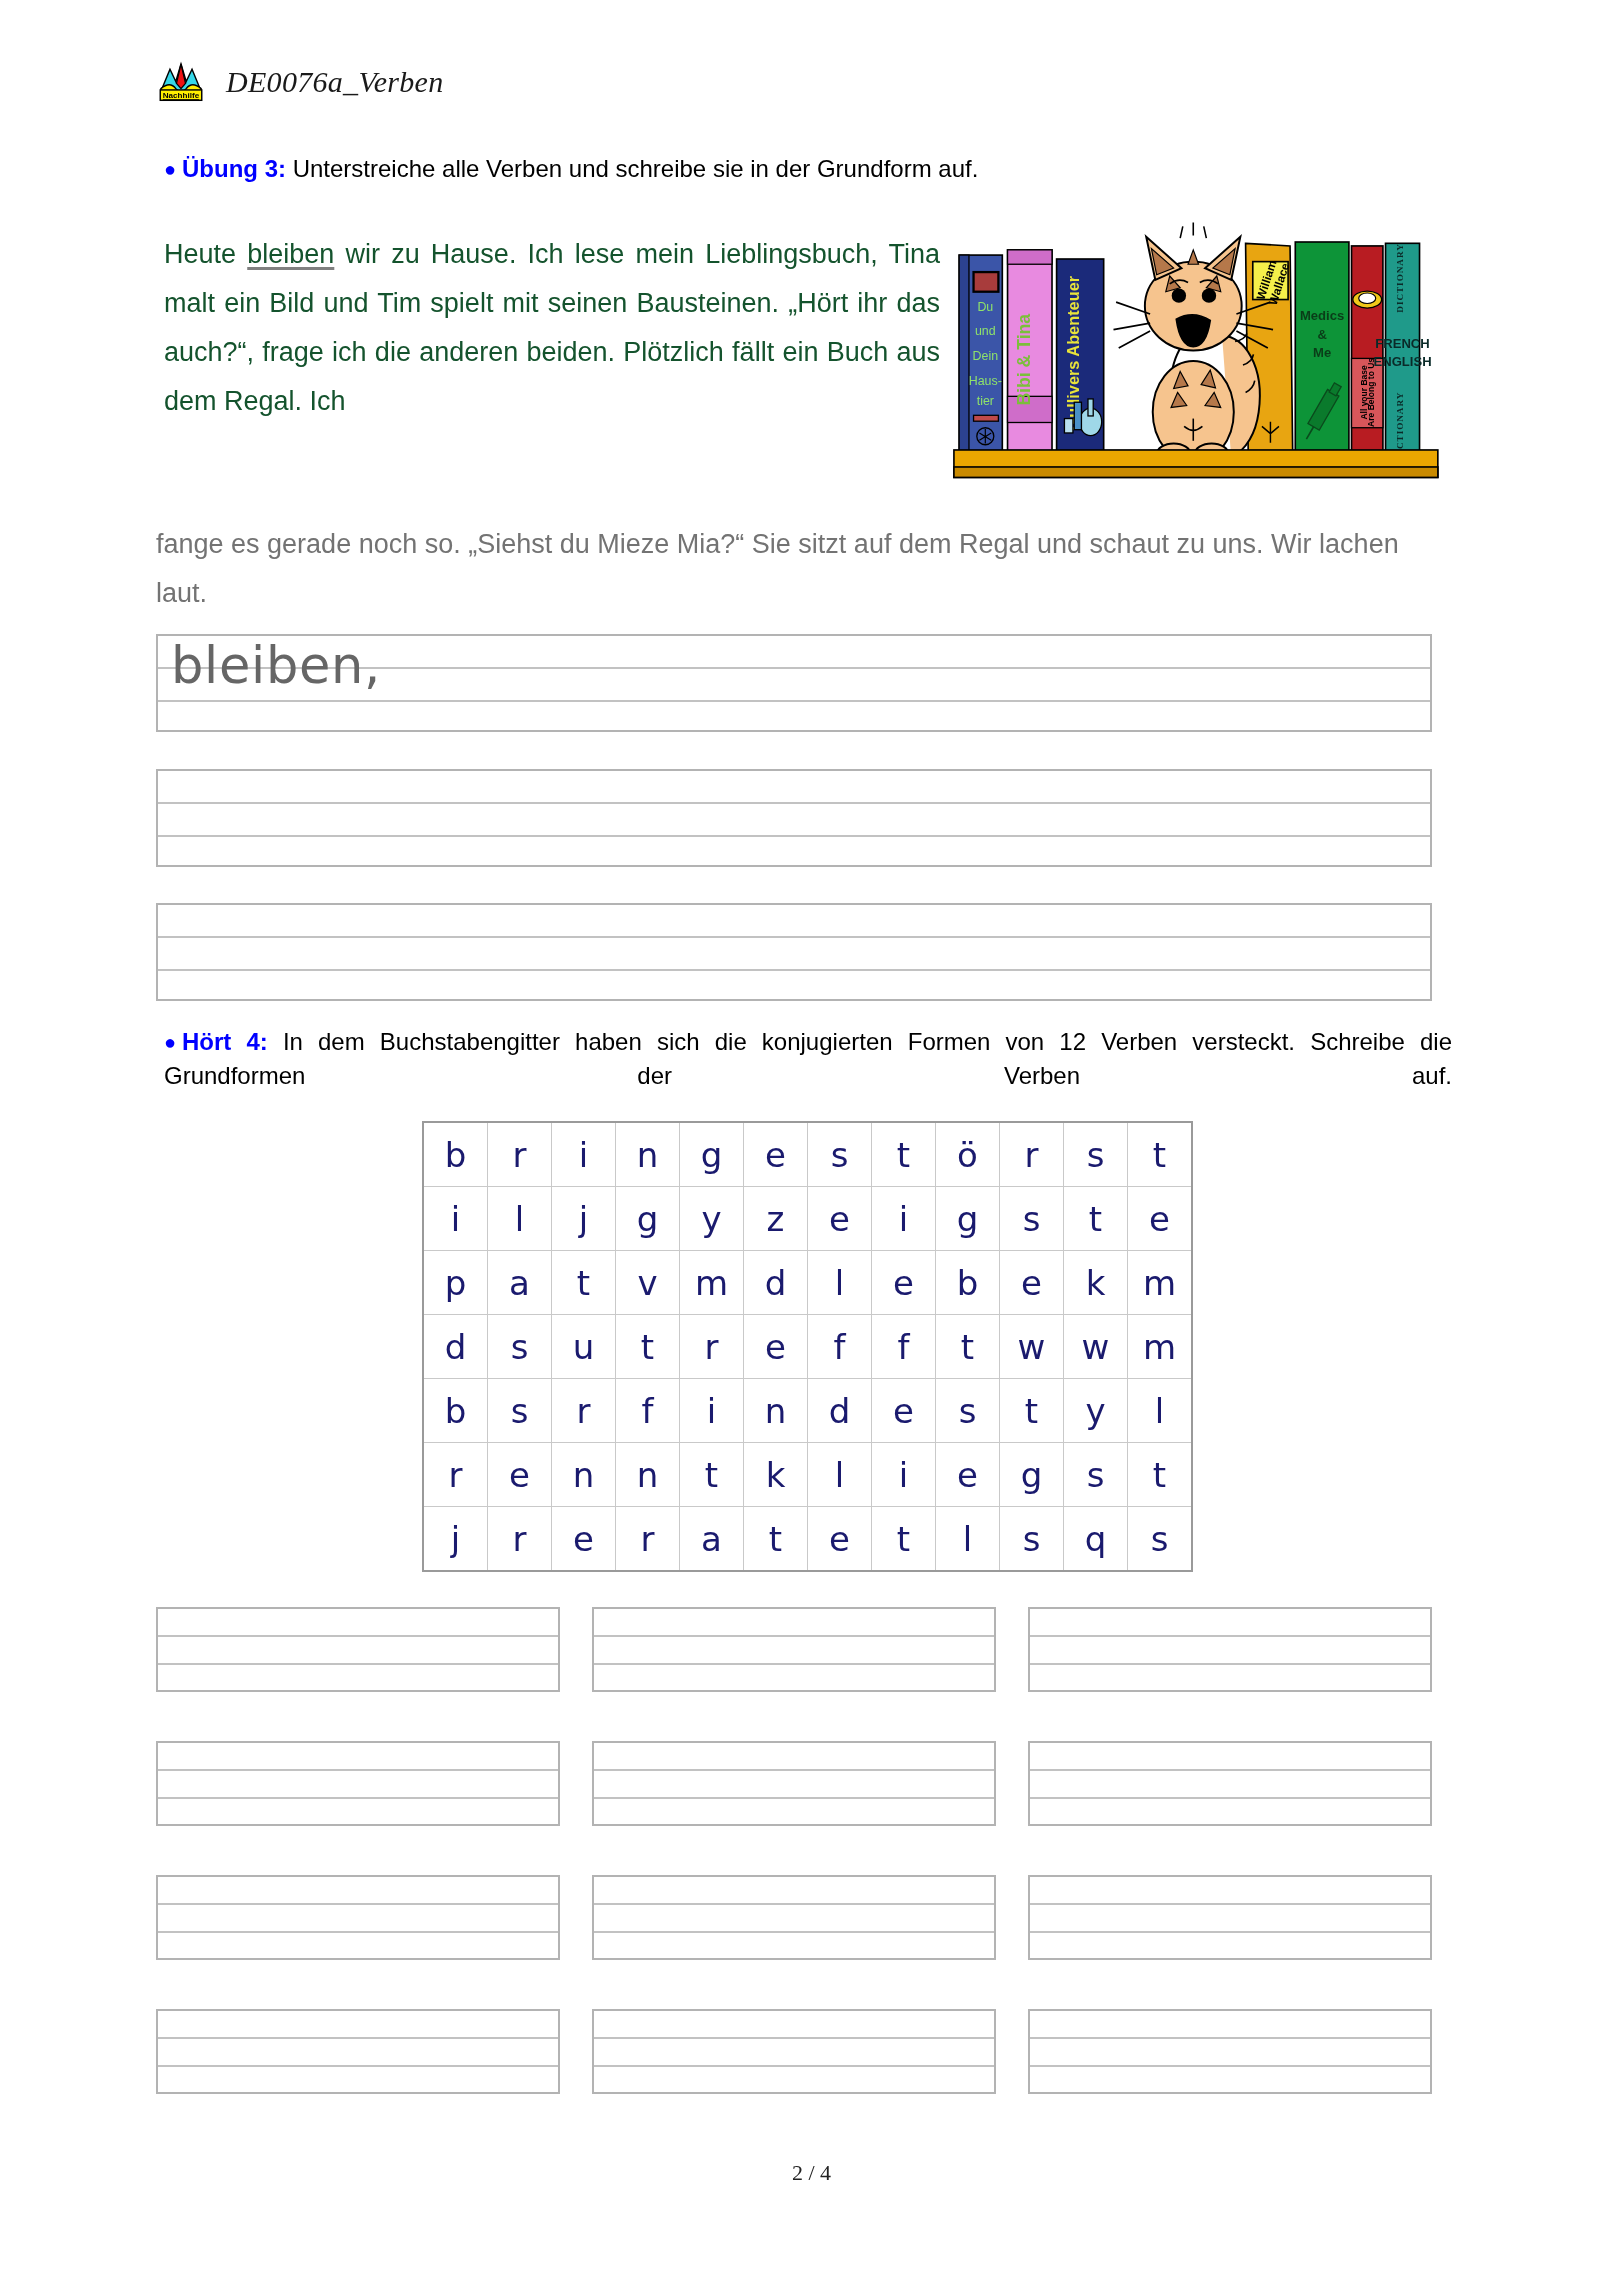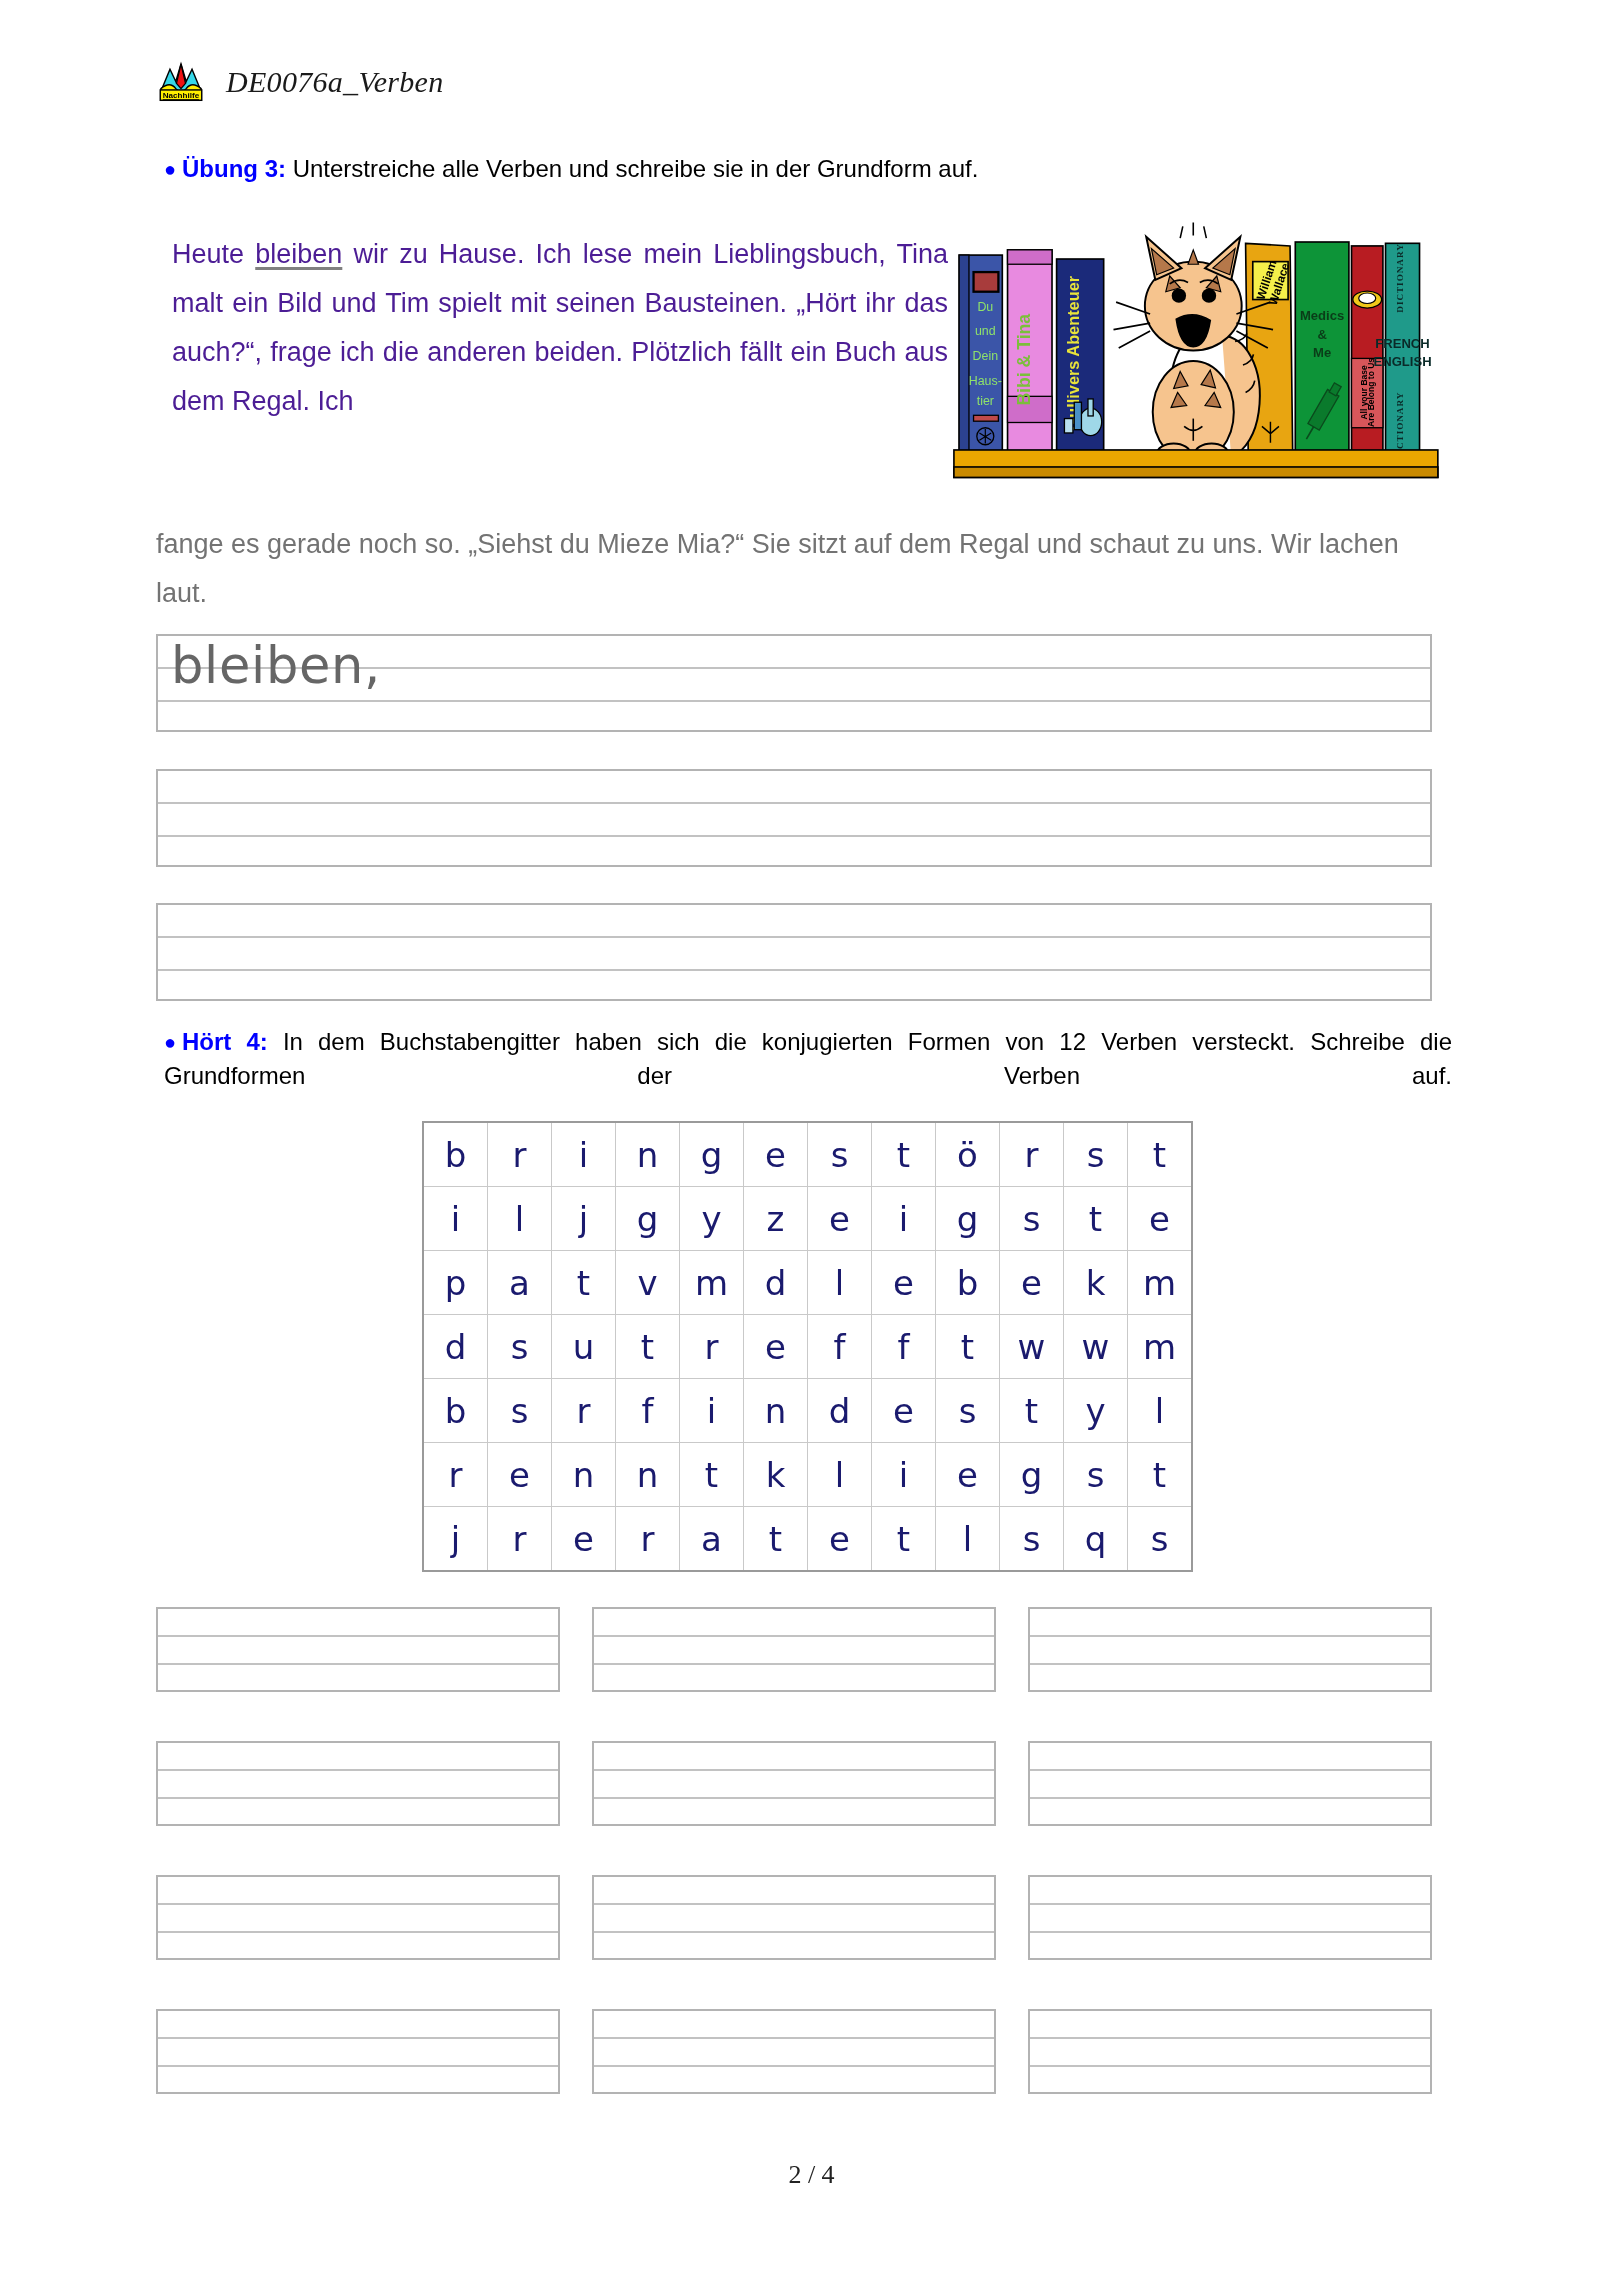--- a/index.html
+++ b/index.html
@@ -44,24 +44,24 @@
   }
   #ex3-head{left:164px;top:152px;width:1283px;}
   #ex4-head{
     left:164px;top:1025px;width:1288px;
     text-align:justify;text-justify:inter-word;
   }
   #ex4-head::after{content:"";display:inline-block;width:100%;}
 
   
   #story{
-    position:absolute;left:172px;top:230px;
+    position:absolute;left:164px;top:230px;
     width:776px;
     font-size:27px;line-height:1.82;
-    color:#4c1d95;
+    color:#14532d;
     text-align:justify;text-justify:inter-word;
   }
   #story2{
     position:absolute;left:156px;top:520px;
     width:1278px;
     font-size:27px;line-height:1.82;
     color:#737373;
     text-align:left;
   }
   .uline{
@@ -128,21 +128,21 @@
 
   
   .sm-box{width:404px;height:85px;}
   .sm-box .wline{height:28px;}
 
   
   #footer{
     position:absolute;left:0;top:2160px;width:1623px;
     text-align:center;
     font-family:"Liberation Serif",serif;
-    font-size:26px;color:#222;
+    font-size:22px;color:#222;
   }
 </style>
 </head>
 <body>
 
 <div id="header">
   <svg id="logo" viewBox="0 0 74 66">
     <path d="M6 48 L20 14 L29 33 L37 6 L45 33 L54 14 L68 48 Z" fill="#36d7e8" stroke="#000" stroke-width="2.2"></path>
     <path d="M30 36 L37 6 L44 36 L37 44 Z" fill="#ee1111" stroke="#000" stroke-width="2"></path>
     <path d="M6 44 Q20 32 29 44 Q37 54 45 44 Q54 32 68 44 L68 56 L6 56 Z" fill="#ffee00" stroke="#000" stroke-width="2.2"></path>

